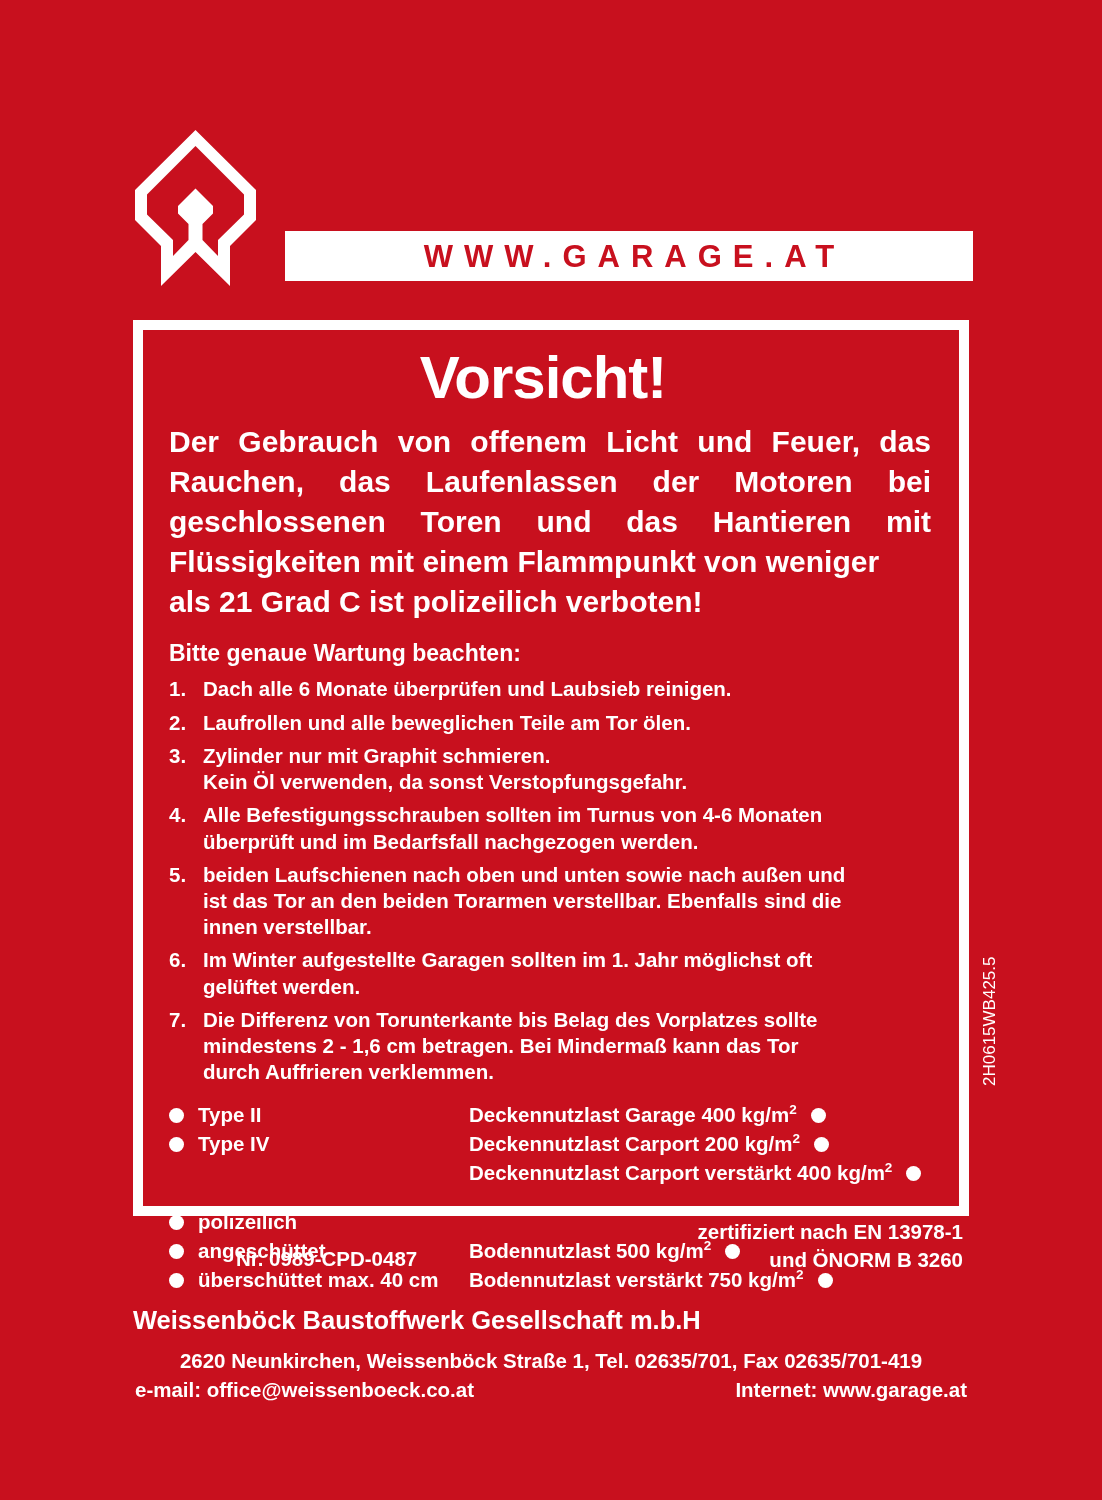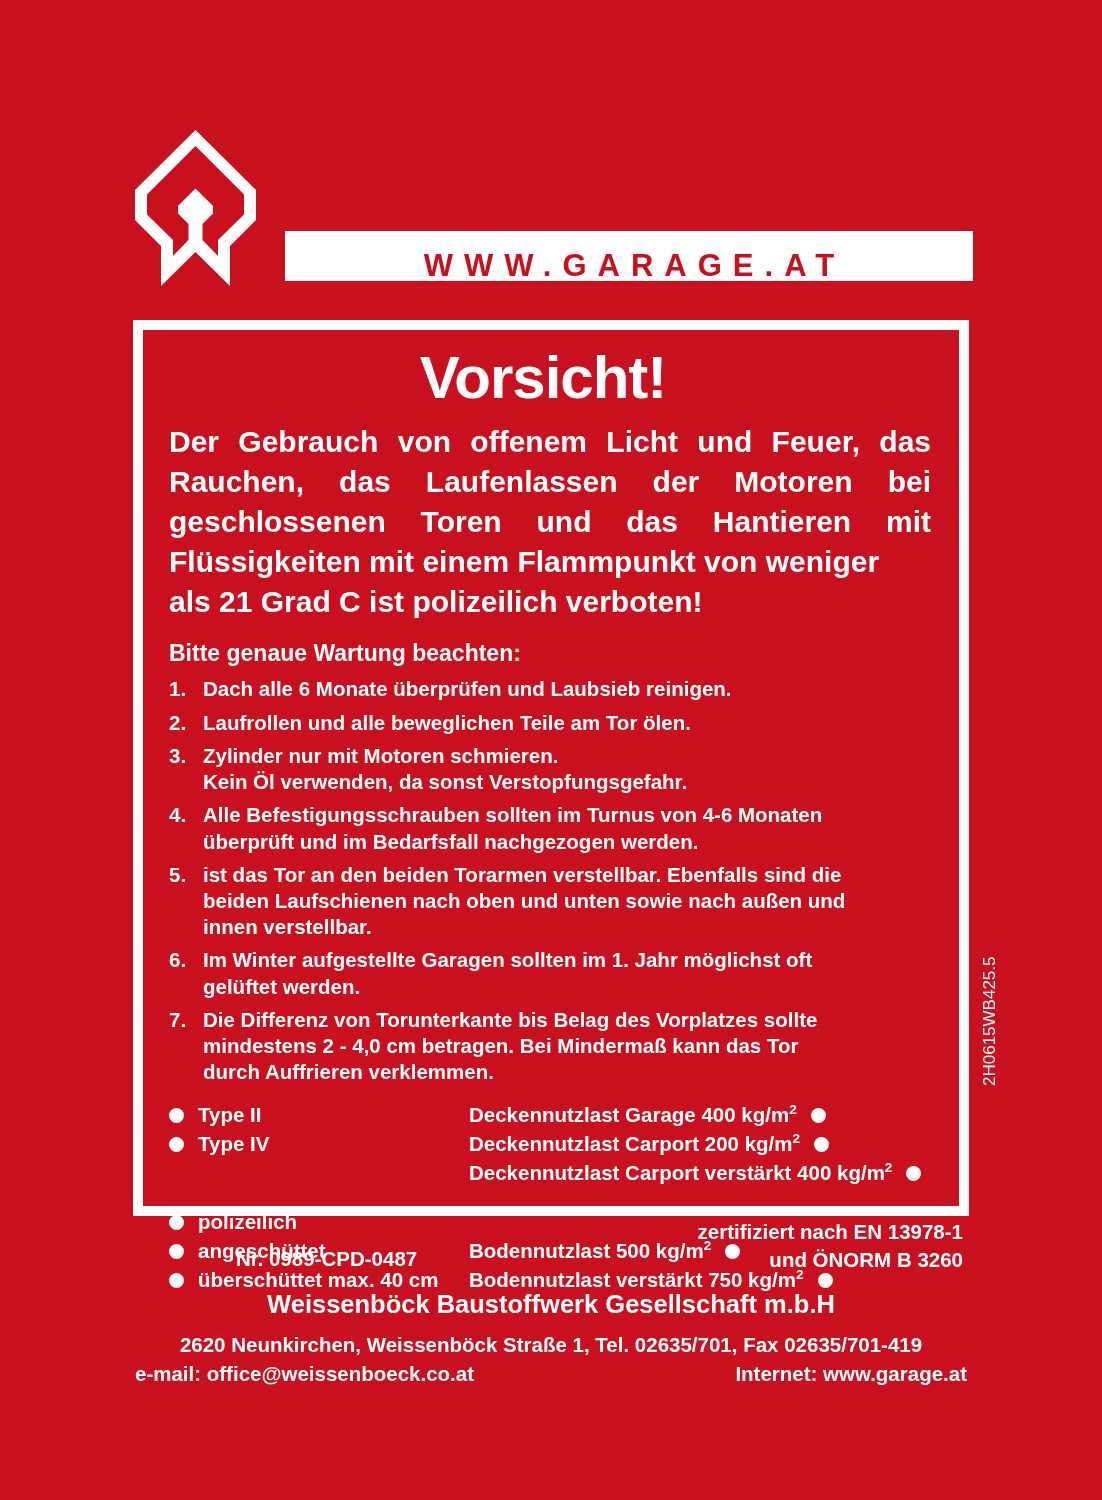--- a/index.html
+++ b/index.html
@@ -42,21 +42,21 @@
   .logo svg { display: block; width: 125px; height: 160px; }
 
   .url-banner {
     position: absolute;
     left: 152px;
     top: 103px;
     width: 688px;
     height: 50px;
     background: #ffffff;
     display: flex;
-    align-items: flex-end;
+    align-items: center;
     justify-content: center;
     box-sizing: border-box;
   }
   .url-banner-text {
     color: #c8101e;
     font-size: 31px;
     font-weight: bold;
     letter-spacing: 11px;
     text-indent: 11px;
     line-height: 1;
@@ -212,25 +212,24 @@
   }
   .nr {
     position: absolute;
     left: 103px;
     top: 28px;
     font-size: 20.5px;
     font-weight: bold;
     line-height: 1.3;
   }
   .company {
-    text-align: center;
     font-size: 25.5px;
     font-weight: bold;
     line-height: 1.2;
-    margin-top: 16px;
+    margin-top: 32px;
   }
   .addr {
     text-align: center;
     font-size: 20.5px;
     font-weight: bold;
     line-height: 1.3;
     margin-top: 12px;
     white-space: nowrap;
   }
   .contact {
@@ -313,51 +312,51 @@
           </li>
           <li>
             <span class="num">2.</span>
             <span class="txt">
               <span>Laufrollen und alle beweglichen Teile am Tor ölen.</span>
             </span>
           </li>
           <li>
             <span class="num">3.</span>
             <span class="txt">
-              <span>Zylinder nur mit Motoren schmieren.</span>
+              <span>Zylinder nur mit Graphit schmieren.</span>
               <span>Kein Öl verwenden, da sonst Verstopfungsgefahr.</span>
             </span>
           </li>
           <li>
             <span class="num">4.</span>
             <span class="txt">
               <span>Alle Befestigungsschrauben sollten im Turnus von 4-6 Monaten</span>
               <span>überprüft und im Bedarfsfall nachgezogen werden.</span>
             </span>
           </li>
           <li>
             <span class="num">5.</span>
             <span class="txt">
+              <span>beiden Laufschienen nach oben und unten sowie nach außen und</span>
               <span>ist das Tor an den beiden Torarmen verstellbar. Ebenfalls sind die</span>
-              <span>beiden Laufschienen nach oben und unten sowie nach außen und</span>
               <span>innen verstellbar.</span>
             </span>
           </li>
           <li>
             <span class="num">6.</span>
             <span class="txt">
               <span>Im Winter aufgestellte Garagen sollten im 1. Jahr möglichst oft</span>
               <span>gelüftet werden.</span>
             </span>
           </li>
           <li>
             <span class="num">7.</span>
             <span class="txt">
               <span>Die Differenz von Torunterkante bis Belag des Vorplatzes sollte</span>
-              <span>mindestens 2 - 4,0 cm betragen. Bei Mindermaß kann das Tor</span>
+              <span>mindestens 2 - 1,6 cm betragen. Bei Mindermaß kann das Tor</span>
               <span>durch Auffrieren verklemmen.</span>
             </span>
           </li>
         </ol>
 
       <div class="specs" id="specs-block">
           <div class="spec-row">
             <div class="spec-left">
               <span class="bullet"></span>
               <span class="label">Type II</span>

